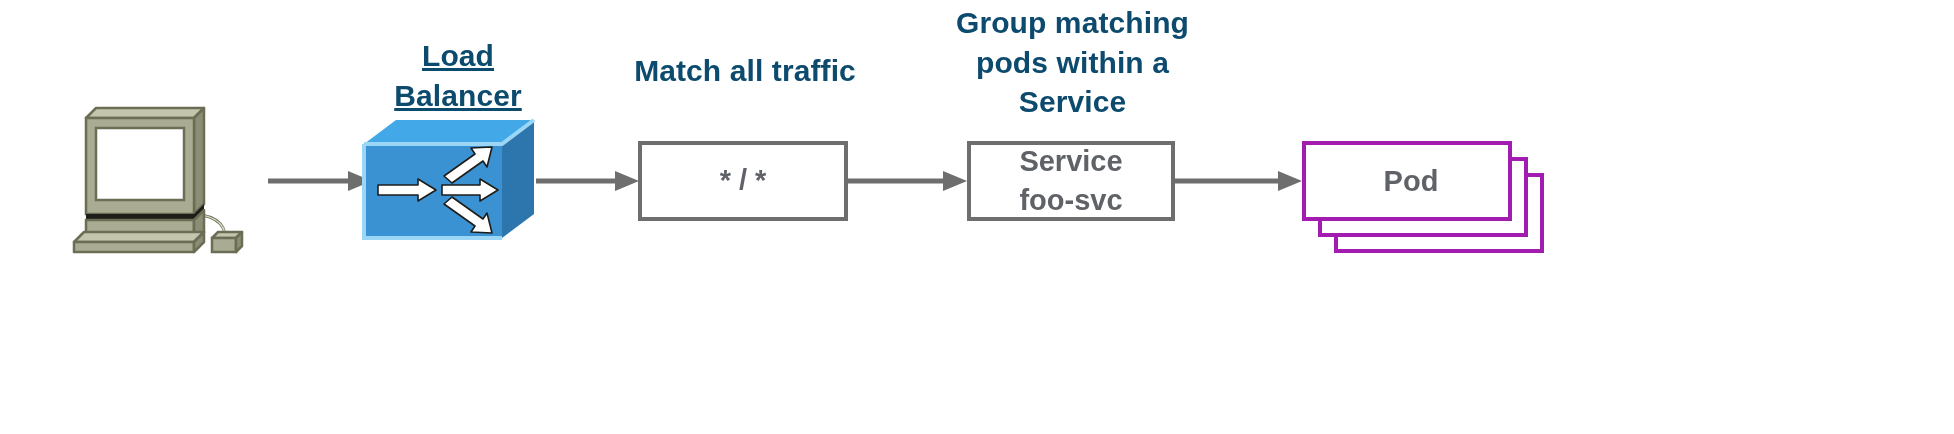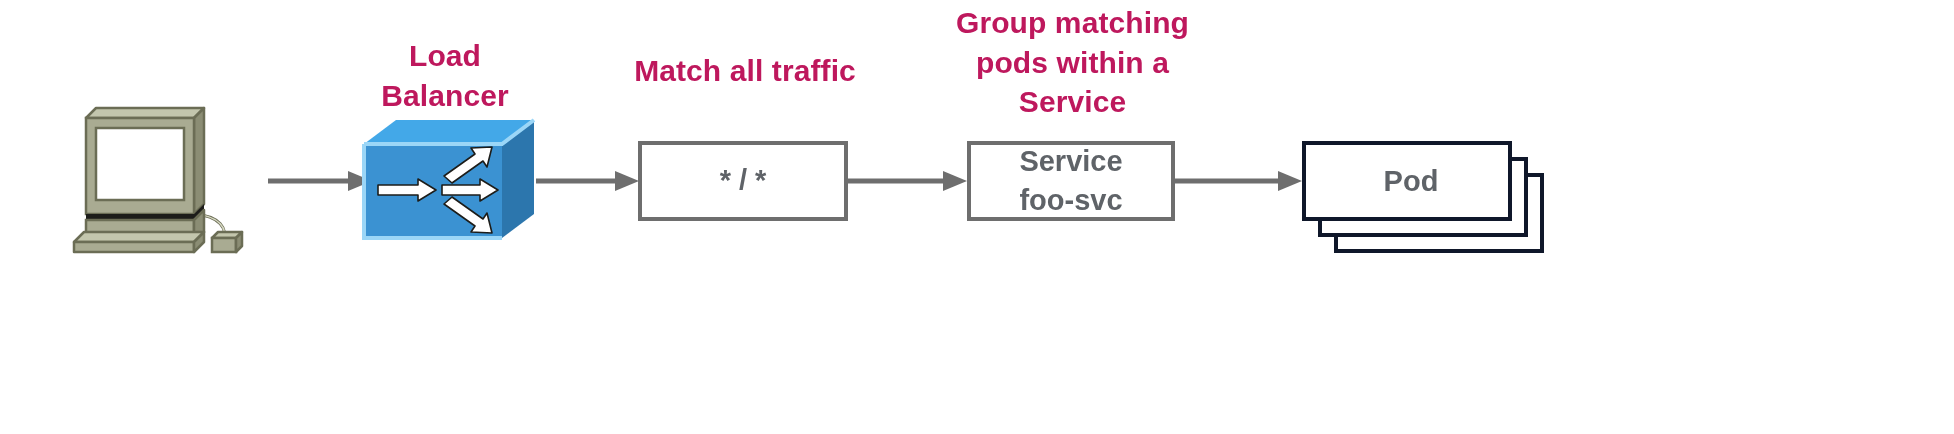--- a/index.html
+++ b/index.html
@@ -16,21 +16,21 @@
     -webkit-font-smoothing: antialiased;
   }
   .canvas {
     position: absolute;
     left: 0; top: 0;
     width: 1954px;
     height: 434px;
   }
   .node-label {
     position: absolute;
-    color: #be185d;
+    color: #0c4a6e;
     font-weight: bold;
     font-size: 30px;
     line-height: 1.32;
     text-align: center;
     white-space: pre-line;
     letter-spacing: 0.1px;
   }
   .boxnode {
     position: absolute;
     background: #ffffff;
@@ -45,21 +45,21 @@
     line-height: 1.35;
     text-align: center;
     white-space: pre-line;
   }
   .pod-stack {
     position: absolute;
   }
   .pod-layer {
     position: absolute;
     background: #ffffff;
-    border: 4px solid #0f172a;
+    border: 4px solid #a21caf;
     box-sizing: border-box;
     padding-left: 8px;
   }
   .pod-front {
     display: flex;
     align-items: center;
     justify-content: center;
     color: #5f6368;
     font-weight: bold;
     font-size: 29px;
@@ -113,21 +113,21 @@
     </svg>
   </div>
 
   <div class="arrow" style="left:268px; top:168px; width:105px;">
     <svg width="105" height="26" viewBox="0 0 105 26">
       <line x1="0" y1="13" x2="82" y2="13" stroke="#6e6e6e" stroke-width="5"></line>
       <polygon points="80,3 104,13 80,23" fill="#6e6e6e"></polygon>
     </svg>
   </div>
 
-  <div class="node-label" style="left:335px; top:36px; width:220px;">Load
+  <div class="node-label" style="left:348px; top:36px; width:220px;text-decoration:underline;">Load
 Balancer</div>
 
   <div class="lb-cube" style="left:362px; top:118px; width:180px; height:132px;">
     <svg width="180" height="132" viewBox="0 0 180 132">
 
       <polygon points="2,26 140,26 172,2 34,2" fill="#43a8e8"></polygon>
 
       <polygon points="140,26 172,2 172,96 140,120" fill="#2c76ad"></polygon>
 
       <rect x="2" y="26" width="138" height="94" fill="#3b92d2"></rect>

